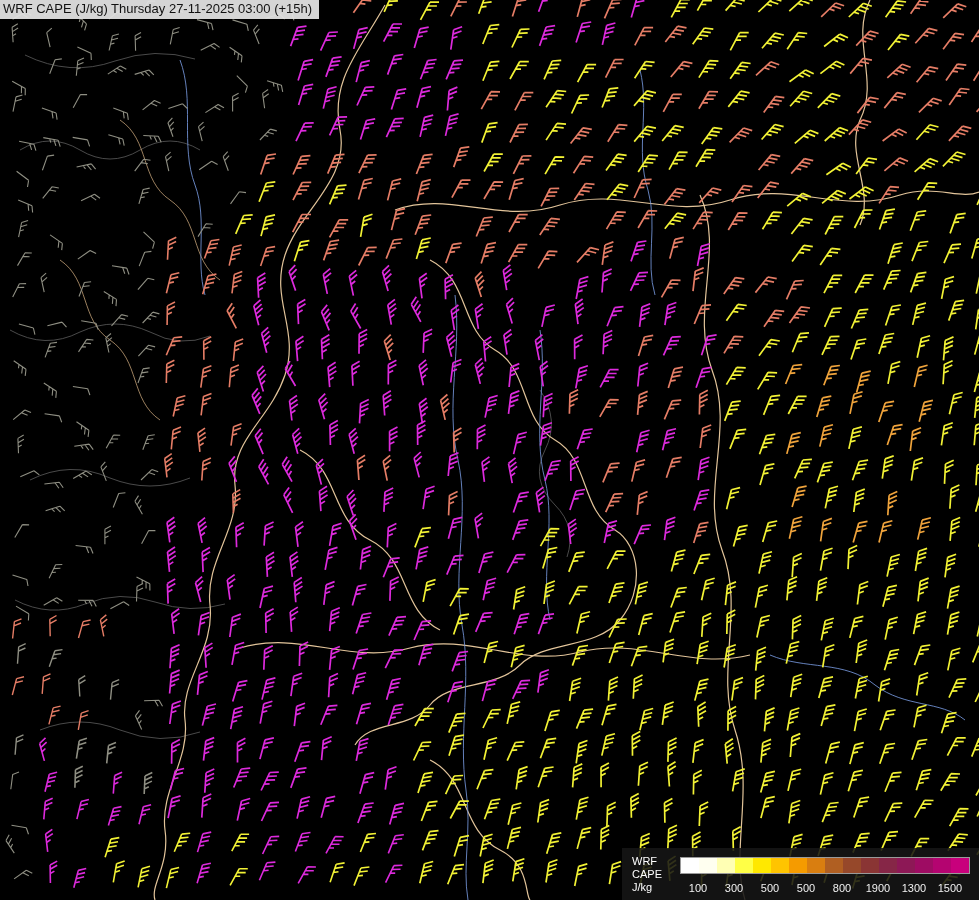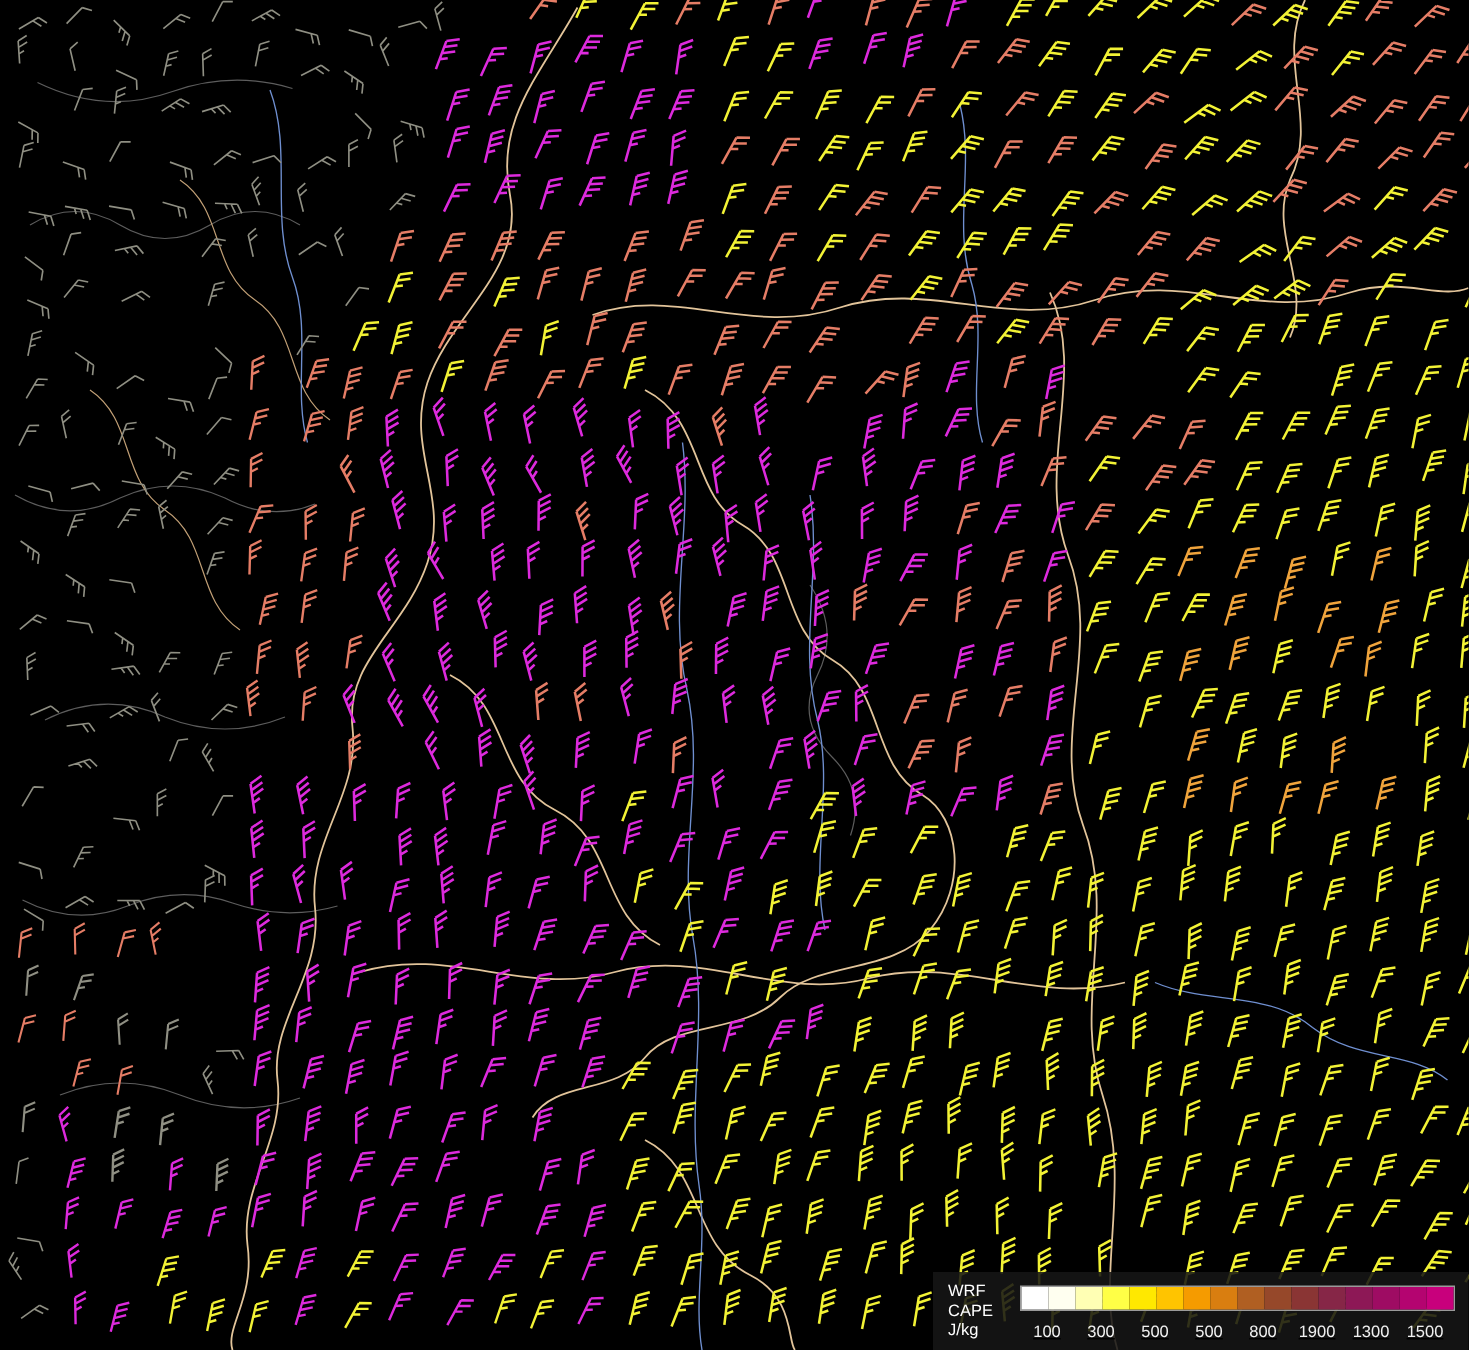--- a/index.html
+++ b/index.html
@@ -17,21 +17,21 @@
   
   .legend{
     position:absolute;right:0;bottom:0;z-index:10;
     background:rgba(22,22,22,0.88);
     display:flex;align-items:flex-end;gap:18px;
     padding:7px 9px 6px 10px;
   }
   .legend-title{color:#fff;font-size:11px;line-height:13px;}
   .swatches{display:flex;height:15px;border:1px solid #9a9a9a;}
   .swatch{width:18px;height:15px;}
-  .ticks{display:flex;margin-top:8px;text-decoration:underline;}
+  .ticks{display:flex;margin-top:8px;}
   .tick{width:36px;text-align:center;color:#f0f0f0;font-size:11px;line-height:12px;}
   .mapline{fill:none;}
 </style>
 </head>
 <body>
 
 <svg id="map-canvas" width="979" height="900" viewBox="0 0 979 900">
   <rect x="0" y="0" width="979" height="900" fill="#000000"></rect>
 
   <g id="map-lines">
@@ -918,20 +918,21 @@
       <path d="M760.7 881.2L767.7 862.4M767.7 862.4l8.9 -1.2M766.2 866.4l8.9 -1.2M764.7 870.5l5.4 -0.7" stroke="#f2f235" stroke-width="1.7" fill="none"></path>
       <path d="M792.0 885.0L795.5 865.3M795.5 865.3l8.6 -2.8M794.7 869.5l8.6 -2.8M794.0 873.8l8.6 -2.8M793.2 878.0l5.1 -1.7" stroke="#f2f235" stroke-width="1.7" fill="none"></path>
       <path d="M824.1 882.7L830.0 863.5M830.0 863.5l8.8 -1.7M828.7 867.6l8.8 -1.7M827.5 871.8l5.3 -1.0" stroke="#f2f235" stroke-width="1.7" fill="none"></path>
       <path d="M852.6 888.4L858.3 869.3M858.3 869.3l8.8 -1.7M857.1 873.4l8.8 -1.7M855.8 877.5l8.8 -1.7M854.6 881.6l5.3 -1.0" stroke="#f2f235" stroke-width="1.7" fill="none"></path>
       <path d="M886.8 881.2L896.0 863.5M896.0 863.5l9.0 -0.1M894.0 867.3l9.0 -0.1M892.1 871.1l5.4 -0.1" stroke="#f2f235" stroke-width="1.7" fill="none"></path>
       <path d="M942.1 885.4L953.9 869.2M953.9 869.2l8.9 1.2M951.4 872.7l8.9 1.2M948.8 876.2l8.9 1.2M946.3 879.7l5.3 0.7" stroke="#f2f235" stroke-width="1.7" fill="none"></path>
     </g>
 </svg>
 
 <div class="hdr">
+  <div class="hdr-line">WRF CAPE (J/kg) Thursday 27-11-2025 03:00 (+15h)</div>
 </div>
 
 <div class="legend">
   <div class="legend-title">
     <div>WRF</div>
     <div>CAPE</div>
     <div>J/kg</div>
   </div>
   <div class="legend-scale">
     <div class="swatches">

